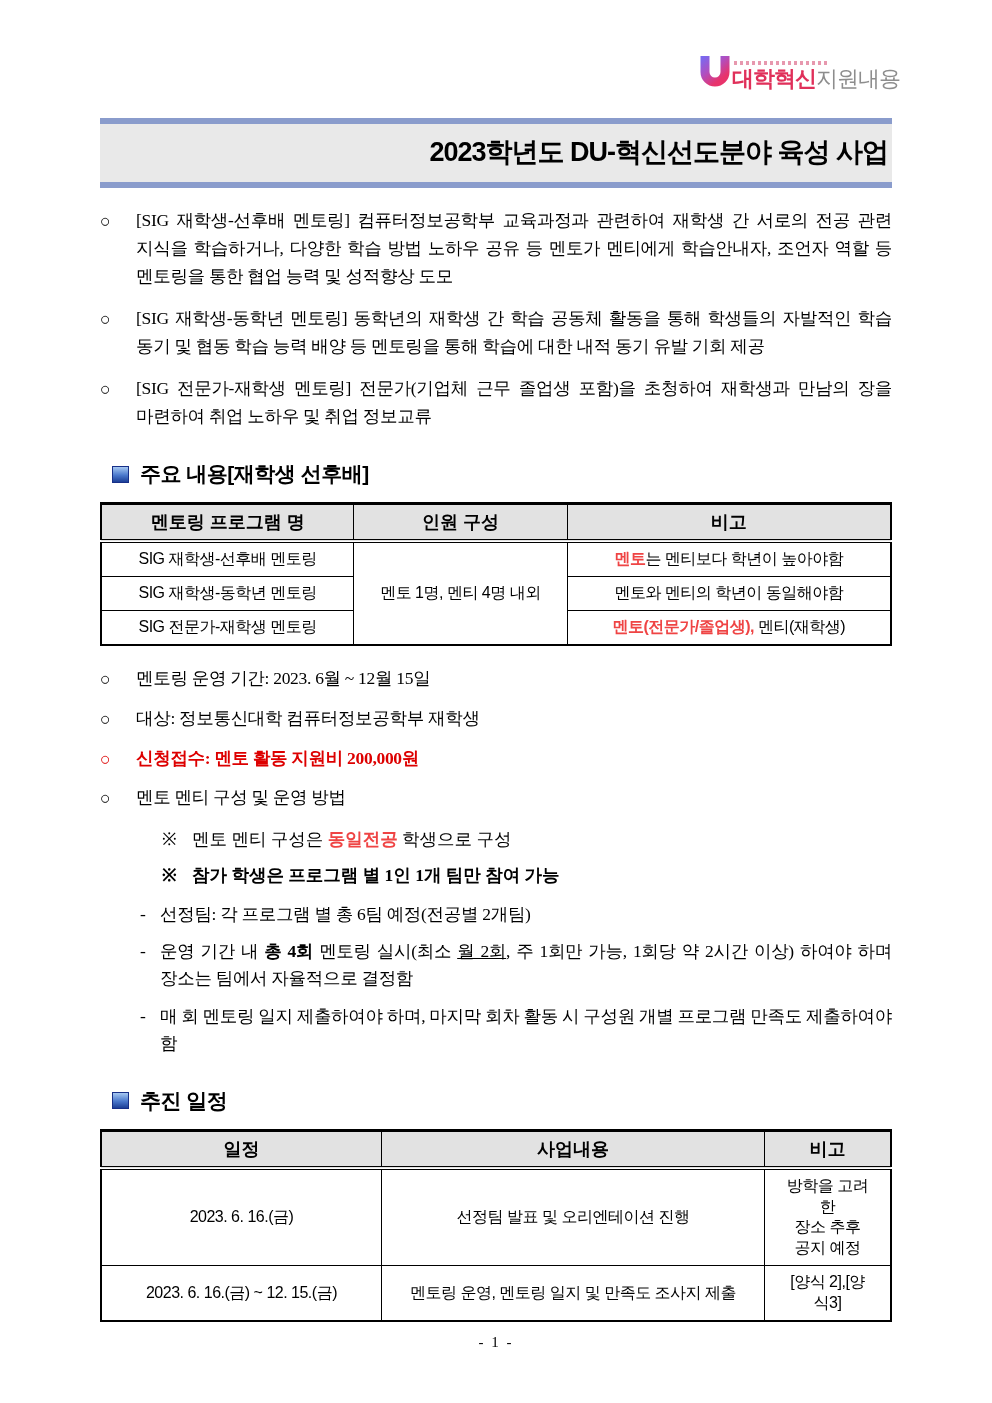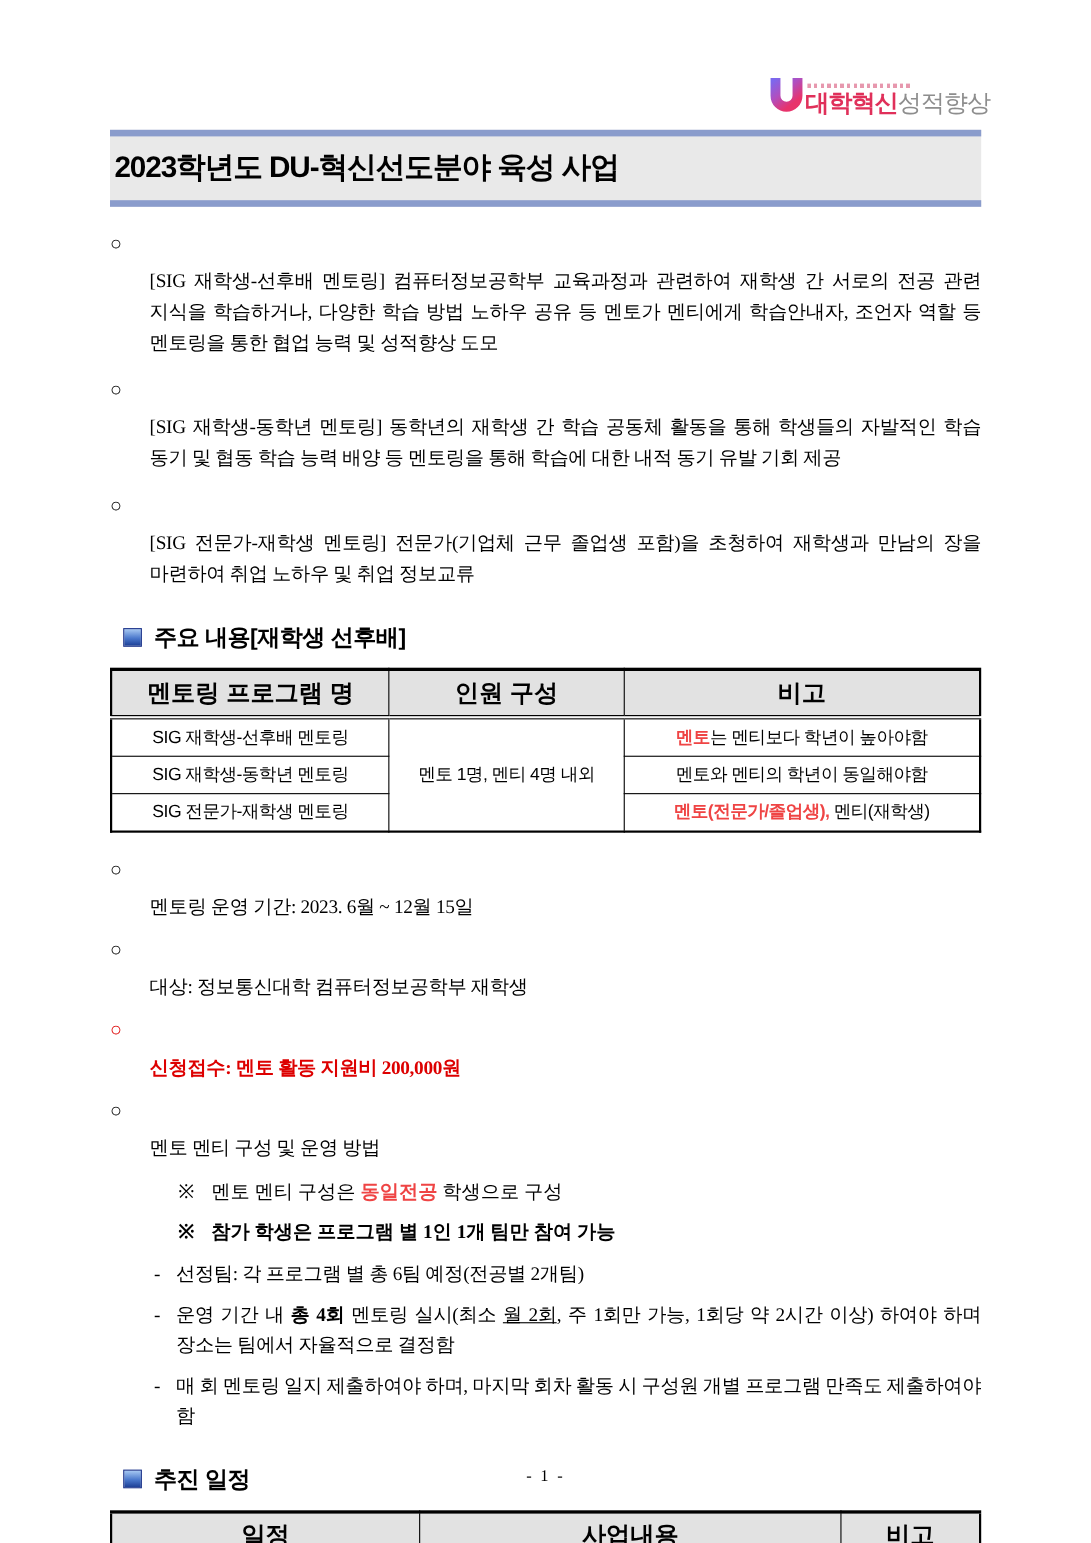--- a/index.html
+++ b/index.html
@@ -2,60 +2,60 @@
 <html><head>
 <meta charset="utf-8">
 <style>
   * { margin:0; padding:0; box-sizing:border-box; }
   html,body { background:#ffffff; }
   body { width:992px; font-family:"Liberation Serif", serif; color:#000; }
   .page { position:relative; width:992px; height:1403px; background:#fff; overflow:hidden; }
   .content { padding:0 100px; }
 
   
-  .logo { position:absolute; top:65px; right:92px; display:flex; align-items:flex-end; gap:0; }
+  .logo { position:absolute; top:50px; right:92px; display:flex; align-items:flex-end; gap:0; }
   .logo-text { display:flex; flex-direction:column; line-height:1; }
   .logo-tagline { width:96px; height:4px; margin:0 0 3px 2px;
                   background:repeating-linear-gradient(90deg,#e798ae 0 3px,transparent 3px 6px); }
   .logo-line { display:flex; align-items:baseline; font-family:"Liberation Sans", sans-serif; }
   .logo-main { font-weight:bold; font-size:22px; color:#e0305a; letter-spacing:-1px; }
   .logo-sub  { font-size:22px; color:#8d8d8d; letter-spacing:-1px; }
 
   
   .banner { margin-top:118px; background:#e9e9e9; border-top:6px solid #8a9ccc; border-bottom:6px solid #8a9ccc;
-            padding:10px 4px 12px; text-align:left; font-family:"Liberation Sans", sans-serif; }
+            padding:10px 4px 12px; text-align:right; font-family:"Liberation Sans", sans-serif; }
   .banner-line1 { font-size:27px; font-weight:bold; letter-spacing:-1px; }
   .banner-line2 { font-size:31px; font-weight:bold; letter-spacing:-1.5px; white-space:nowrap; margin-top:6px; }
 
   
   .section-head { display:flex; align-items:center; gap:11px; font-family:"Liberation Sans", sans-serif; }
   .section-square { width:17px; height:17px; flex-shrink:0;
         background:linear-gradient(180deg,#a6c8f2 0%,#4a78cc 55%,#1c3f96 100%);
         border:1px solid #172f88; }
   .section-title { font-size:21px; font-weight:bold; letter-spacing:-0.5px; }
 
   
   .bullet { display:flex; font-size:17.5px; line-height:1.6; }
   .bullet .mark { width:36px; flex-shrink:0; font-size:18px; padding-top:1px; }
-  .bullet .txt { flex:1; text-align:justify; letter-spacing:-0.3px; word-break:keep-all;margin-top:35px; }
+  .bullet .txt { flex:1; text-align:justify; letter-spacing:-0.3px; word-break:keep-all; }
   .bullet.red, .bullet.red .mark { color:#dd0000; font-weight:bold; }
   .subnote { display:flex; margin-left:62px; font-size:17.5px; line-height:1.6; }
   .subnote .mark { width:30px; flex-shrink:0; }
   .dashitem { display:flex; margin-left:40px; font-size:17.5px; line-height:1.55; }
   .dashitem .mark { width:20px; flex-shrink:0; }
   .dashitem .txt { flex:1; text-align:justify; letter-spacing:-0.3px; word-break:keep-all; }
 
   .blue-bold { color:#ef4444; font-weight:bold; }
   .bold { font-weight:bold; }
   .uline { text-decoration:underline; }
 
   
   table.doc-table { width:100%; border-collapse:collapse; border:2px solid #000;
         font-family:"Liberation Sans", sans-serif; table-layout:fixed; }
-  table.doc-table th { background:#e2e2e2; font-size:22px; font-weight:bold;
+  table.doc-table th { background:#e2e2e2; font-size:18px; font-weight:bold;
         border:1px solid #000; border-bottom:4px double #000; padding:5px 2px; }
   table.doc-table td { border:1px solid #000; font-size:16px; text-align:center;
         padding:6px 20px; letter-spacing:-0.5px; }
   table.doc-table { border-top-width:3px; }
   .prenote { white-space:pre-line; font-size:15px; line-height:1.3; }
 
   .page-number { position:absolute; bottom:52px; left:0; width:100%; text-align:center;
         font-size:15px; letter-spacing:2px; }
 
   
@@ -76,21 +76,21 @@
           <stop offset="0.5" stop-color="#b04fc0"></stop>
           <stop offset="1" stop-color="#e8336b"></stop>
         </linearGradient>
       </defs>
       <path d="M7 6 v16 a10 10 0 0 0 20 0 v-16" fill="none" stroke="url(#ug)" stroke-width="9" stroke-linecap="butt"></path>
     </svg>
     <div class="logo-text">
       <div class="logo-tagline"></div>
       <div class="logo-line">
         <span class="logo-main">대학혁신</span>
-        <span class="logo-sub">성적향상</span>
+        <span class="logo-sub">지원내용</span>
       </div>
     </div>
   </div>
 
   <div class="content">
 
     <div class="banner">
       <div class="banner-line1">2023학년도 DU-혁신선도분야 육성 사업</div>
     </div>
 

